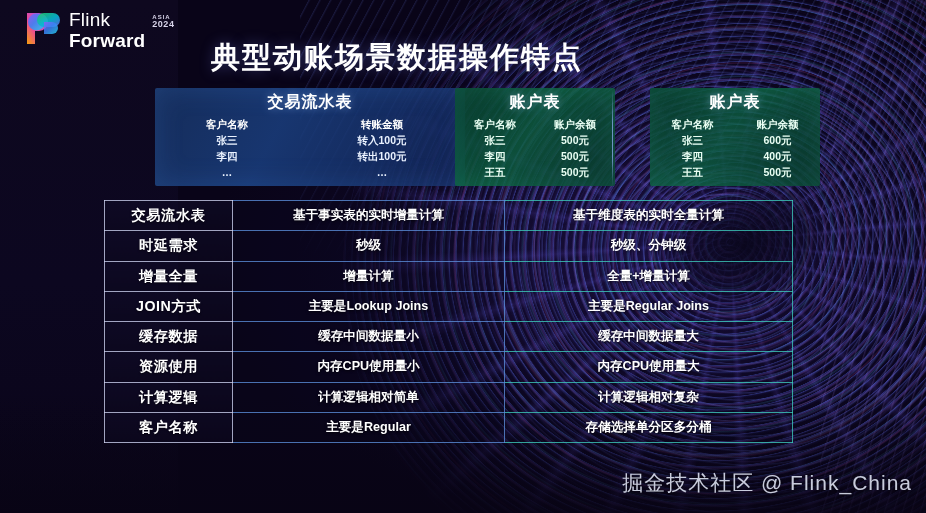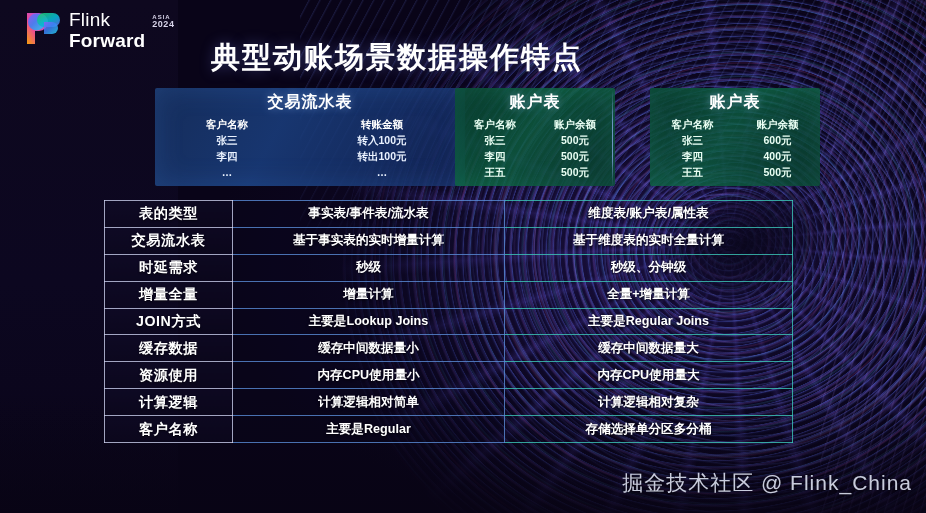--- a/index.html
+++ b/index.html
@@ -362,25 +362,20 @@
     </div>
   </div>
 
   <div class="mini-sep"></div>
 
 
   <div class="cmp">
     <table>
       <tbody>
         <tr>
-          <td class="c-label">表的类型</td>
-          <td class="c-left">事实表/事件表/流水表</td>
-          <td class="c-right">维度表/账户表/属性表</td>
-        </tr>
-        <tr>
           <td class="c-label">交易流水表</td>
           <td class="c-left">基于事实表的实时增量计算</td>
           <td class="c-right">基于维度表的实时全量计算</td>
         </tr>
         <tr>
           <td class="c-label">时延需求</td>
           <td class="c-left">秒级</td>
           <td class="c-right">秒级、分钟级</td>
         </tr>
         <tr>

